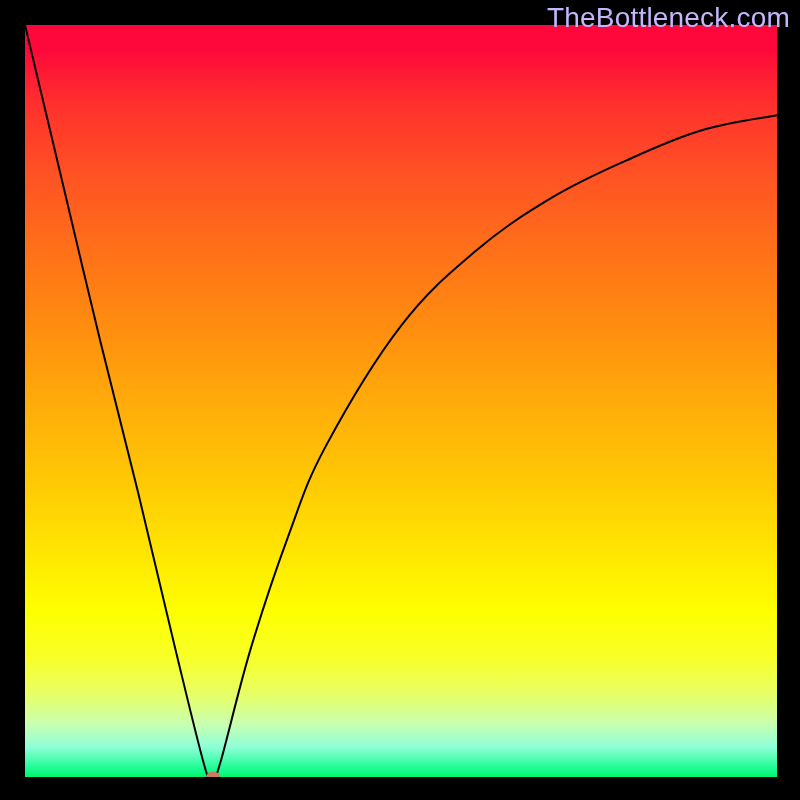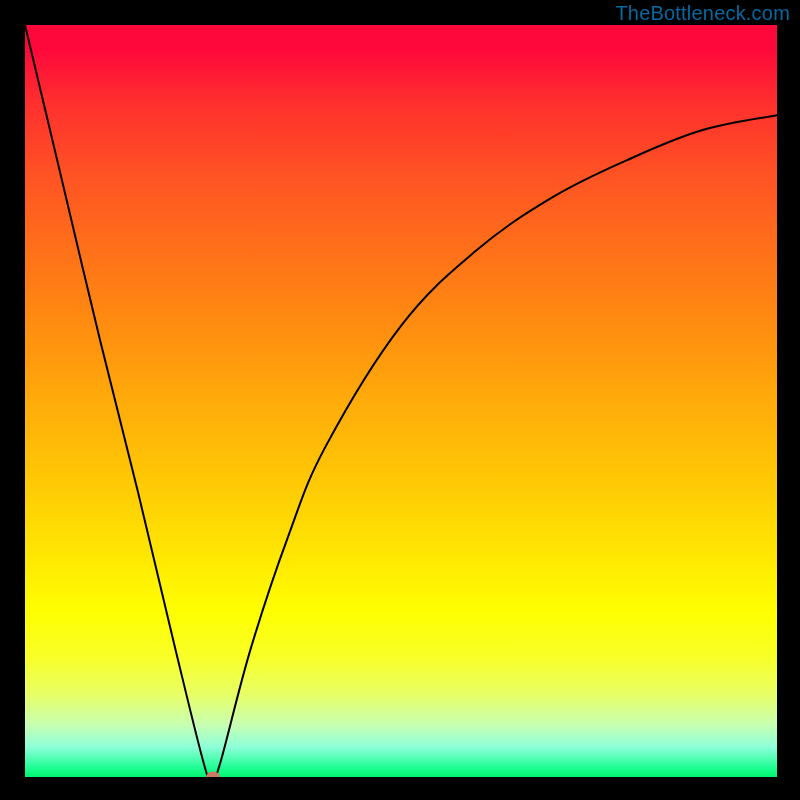--- a/index.html
+++ b/index.html
@@ -14,22 +14,22 @@
   .frame {
     position: relative;
     width: 800px;
     height: 800px;
     background: #000;
   }
   .watermark {
     position: absolute;
     top: 2px;
     right: 10px;
-    color: #0369a1;
-    font-size: 20px;
+    color: #c4b5fd;
+    font-size: 28px;
     font-weight: 400;
     letter-spacing: 0.2px;
     z-index: 5;
   }
   .plot-area {
     position: absolute;
     left: 25px;
     top: 25px;
     width: 752px;
     height: 752px;

